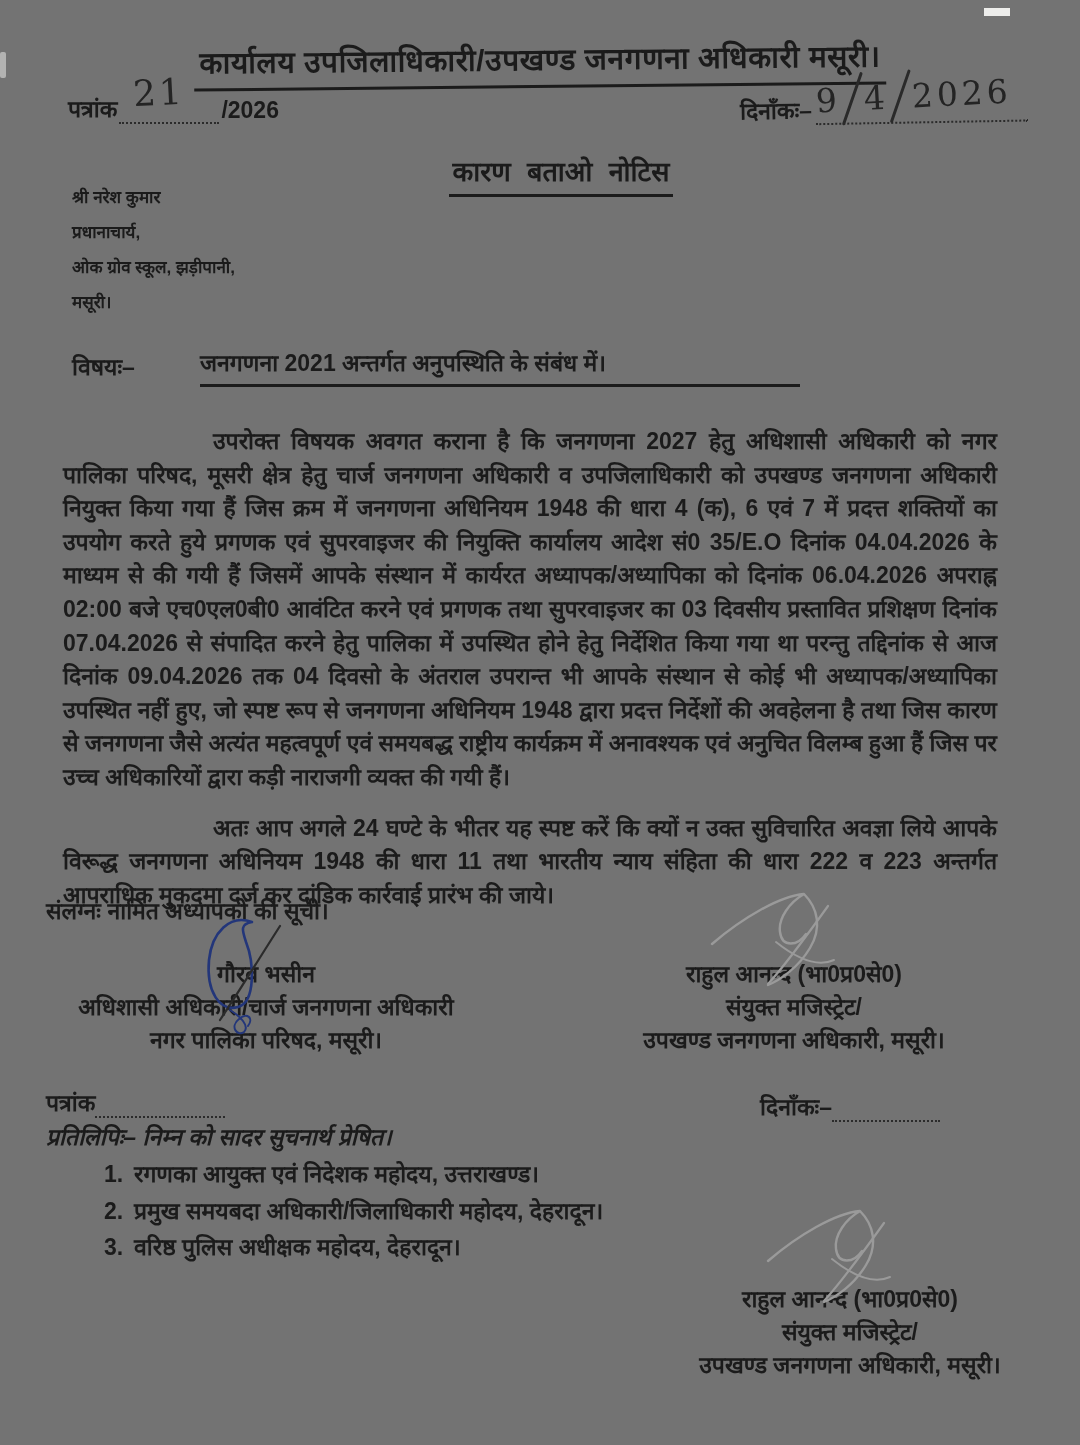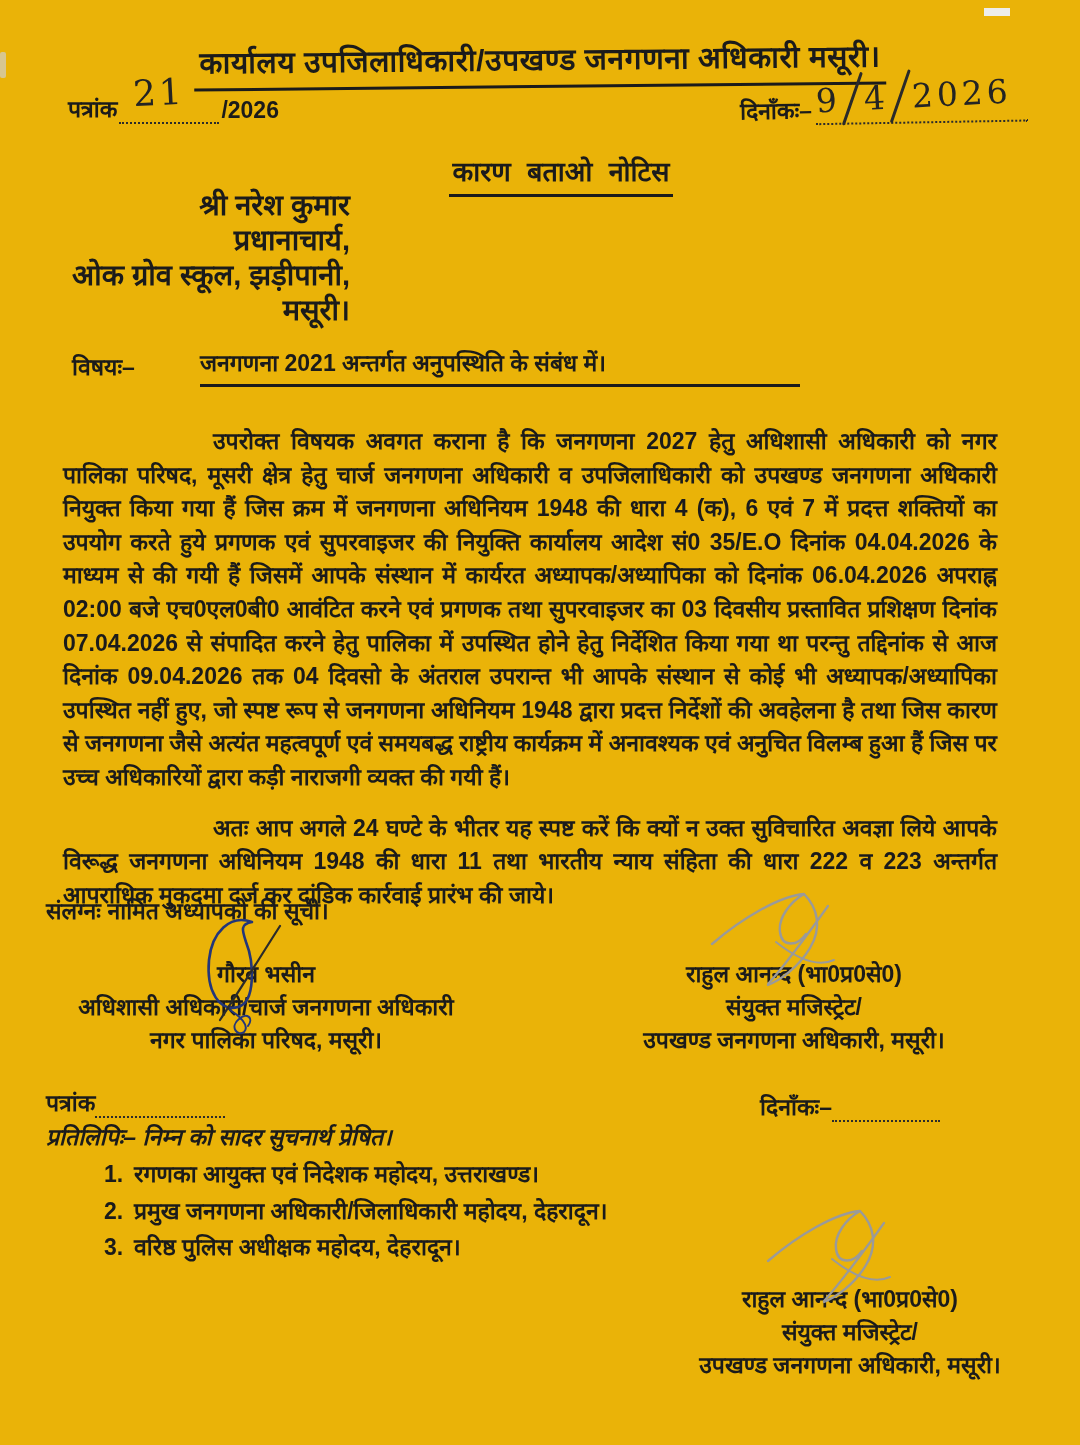--- a/index.html
+++ b/index.html
@@ -1,20 +1,20 @@
 <!DOCTYPE html>
 <html><head>
 <meta charset="utf-8">
 <style>
   html,body{margin:0;padding:0;background:#e9e9e7;}
   .page{
     position:relative;
     width:1080px;height:1445px;
     margin:0 auto;
-    background:#eab308;
+    background:#737373;
     color:#1b1b1b;
     font-family:"Liberation Sans", sans-serif;
     font-weight:700;
     overflow:hidden;
   }
   
   .edge-smudge{position:absolute;left:0;top:52px;width:6px;height:26px;background:#cfcfcd;border-radius:2px;opacity:.7;}
   .corner-speck{position:absolute;right:70px;top:8px;width:26px;height:8px;background:#ededeb;}
 
   .office-title-wrap{position:absolute;top:38px;left:0;width:100%;text-align:center;transform:rotate(-0.6deg);}
@@ -34,21 +34,21 @@
 
   .ref-right{position:absolute;right:52px;top:92px;font-size:23px;display:flex;align-items:flex-end;transform:rotate(-1deg);}
   .dotted.dt{width:212px;height:24px;margin-left:4px;}
   .hw-date{position:absolute;left:0;top:-30px;display:flex;align-items:center;font-size:33px;transform:rotate(-2deg);}
   .hw-slash{display:inline-block;width:3px;height:56px;background:#2a2a2a;transform:rotate(22deg);margin:0 10px;border-radius:2px;}
   .hw-date .hw{letter-spacing:4px;}
 
   .notice-title-wrap{position:absolute;top:152px;left:0;width:100%;text-align:center;}
   .notice-title{display:inline-block;font-size:27px;border-bottom:3px solid #1b1b1b;padding:0 4px 5px 4px;margin-left:42px;font-family:Liberation Mono, monospace;}
 
-  .recipient{position:absolute;left:72px;top:188px;font-size:29px;line-height:35px;text-align:right;}
+  .recipient{position:absolute;left:72px;top:180px;font-size:17px;line-height:35px;}
 
   .subject-row{position:absolute;left:72px;top:346px;font-size:23px;}
   .subject-label{position:absolute;left:0;top:4px;}
   .subject-text{position:absolute;left:128px;top:0;width:600px;border-bottom:3px solid #1b1b1b;padding-bottom:6px;white-space:nowrap;}
 
   .body-text{
     position:absolute;left:46px;top:408px;width:968px;
     font-size:23px;line-height:33.6px;text-align:justify;
   }
   .body-text p{margin:17px;text-indent:150px;}
@@ -164,21 +164,21 @@
   </div>
 
   <div class="copy-heading">प्रतिलिपिः– निम्न को सादर सुचनार्थ प्रेषित।</div>
   <div class="copy-list">
     <div class="copy-item">
       <span class="copy-num">1.</span>
       <span>रगणका आयुक्त एवं निदेशक महोदय, उत्तराखण्ड।</span>
     </div>
     <div class="copy-item">
       <span class="copy-num">2.</span>
-      <span>प्रमुख जनगणना अधिकारी/जिलाधिकारी महोदय, देहरादून।</span>
+      <span>प्रमुख समयबदा अधिकारी/जिलाधिकारी महोदय, देहरादून।</span>
     </div>
     <div class="copy-item">
       <span class="copy-num">3.</span>
       <span>वरिष्ठ पुलिस अधीक्षक महोदय, देहरादून।</span>
     </div>
   </div>
 
   <div class="sign-block sign-bottom-block">
     <svg class="sig-svg sig-gray-2" width="170" height="105" viewBox="0 0 170 105">
       <path d="M8,58 C38,32 76,10 100,8 C86,16 74,32 76,46 C78,62 94,60 102,48" stroke="#9a9a9a" fill="none" stroke-width="2.4" stroke-linecap="round"></path>

